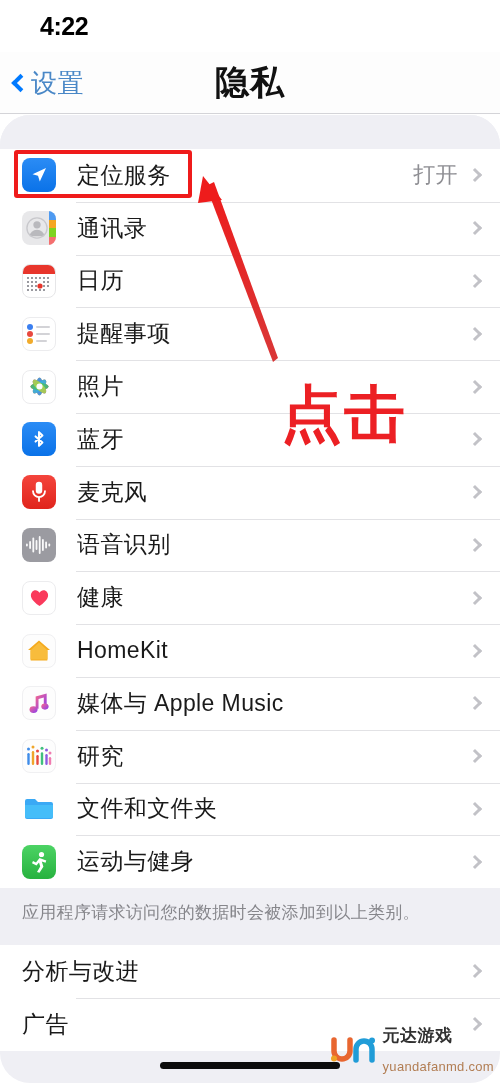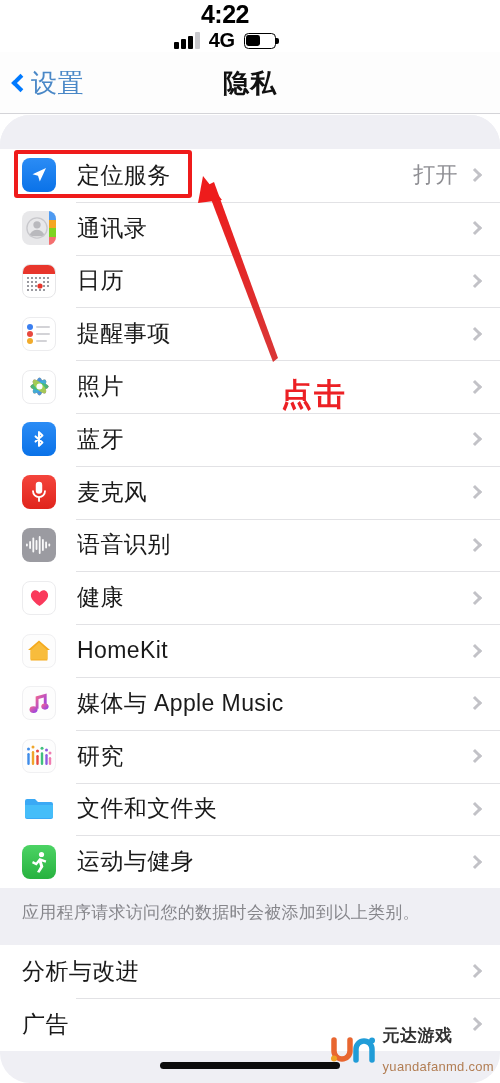--- a/index.html
+++ b/index.html
@@ -14,21 +14,20 @@
     width:500px; height:1083px;
     background:#ffffff;
   }
 
   
   .status-bar {
     position:absolute; top:0; left:0;
     width:444px; height:52px;
     display:flex; align-items:center; justify-content:space-between;
     padding:0 34px 0 40px;
-    flex-direction:column;
   }
   .status-time {
     font-size:25px; font-weight:bold; color:#000;
     letter-spacing:-0.5px;
   }
   .status-right { display:flex; align-items:center; gap:9px; }
   .signal-bars { display:flex; align-items:flex-end; gap:2.5px; height:17px; }
   .signal-bars i { display:block; width:4.5px; background:#000; border-radius:1px; }
   .signal-bars i:nth-child(1){ height:7px; }
   .signal-bars i:nth-child(2){ height:10px; }
@@ -61,21 +60,21 @@
   }
   .chev-back {
     width:13px; height:13px;
     border-left:4px solid #007aff; border-bottom:4px solid #007aff;
     transform:rotate(45deg); margin-right:3px;
   }
   .nav-back-label { font-size:26px; color:#4a88c7; letter-spacing:0.5px; }
   .nav-title {
     position:absolute; left:0; right:0; top:50%;
     transform:translateY(-50%);
-    text-align:center; font-size:26px; font-weight:bold; color:#111;
+    text-align:center; font-size:34px; font-weight:bold; color:#111;
     letter-spacing:1px;
   }
 
   
   .content {
     position:absolute; top:115px; left:0;
     width:500px; height:968px;
     background:#efeff4;
     overflow:hidden;
     border-radius:30px;
@@ -153,21 +152,21 @@
     pointer-events:none;
     z-index:40;
   }
   .anno-arrow {
     position:absolute; left:0; top:0;
     width:500px; height:1083px;
     pointer-events:none; z-index:41;
   }
   .anno-text {
     position:absolute; left:281px; top:374px;
-    font-size:31px; font-weight:bold; color:#ec2024;
+    font-size:61px; font-weight:bold; color:#ec2024;
     letter-spacing:2px; z-index:42;
     font-family:"DejaVu Sans","Liberation Sans",sans-serif;
   }
 
   
   .home-indicator {
     position:absolute; left:50%; transform:translateX(-50%);
     bottom:14px; width:180px; height:7px;
     background:#0c0c0c; border-radius:4px; z-index:30;
   }
@@ -180,32 +179,20 @@
   .wm-title { font-size:17px; font-weight:bold; color:#2b2b2b; letter-spacing:0.5px; }
   .wm-sub { font-size:13px; color:#b07a4e; margin-top:16px; letter-spacing:0.3px; }
 </style>
 </head>
 <body>
 
 <div id="phone">
 
   <div class="status-bar">
     <div class="status-time">4:22</div>
-    <div class="status-right">
-      <div class="signal-bars">
-        <i></i>
-          <i></i>
-          <i></i>
-          <i></i>
-      </div>
-      <div class="net-label">4G</div>
-      <div class="battery">
-        <div class="battery-fill" id="battery-fill" style="width: 52%;"></div>
-      </div>
-    </div>
   </div>
 
   <div class="nav-bar">
     <div class="nav-back">
       <span class="chev-back"></span>
       <span class="nav-back-label">设置</span>
     </div>
     <div class="nav-title">隐私</div>
   </div>
 

